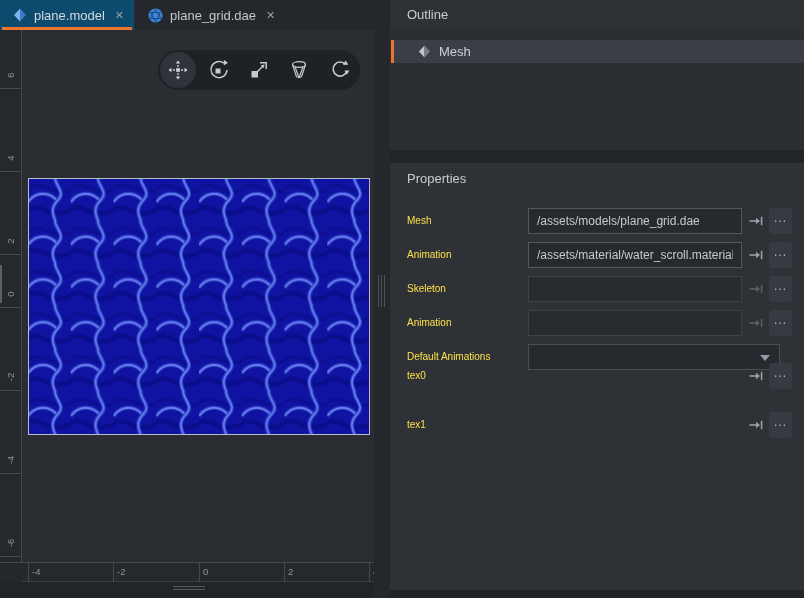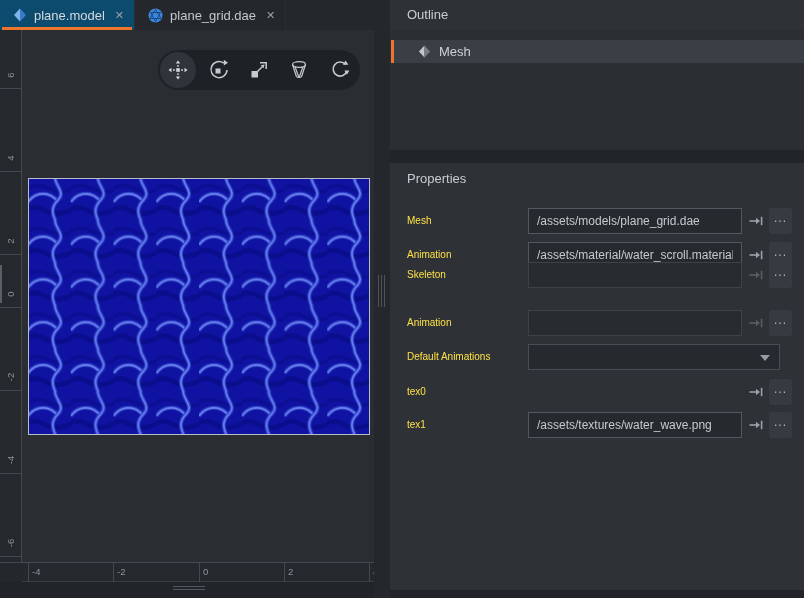--- a/index.html
+++ b/index.html
@@ -247,21 +247,21 @@
         <div class="goto-btn">
           <svg width="16" height="14" viewBox="0 0 16 14">
             <line x1="1.5" y1="7" x2="8" y2="7" stroke="#9ba0a6" stroke-width="1.6"></line>
             <polygon points="8,3.8 8,10.2 12,7" fill="#9ba0a6"></polygon>
             <line x1="13.6" y1="2.8" x2="13.6" y2="11.2" stroke="#9ba0a6" stroke-width="1.6"></line>
           </svg>
         </div>
         <div class="more-btn">...</div>
       </div>
 
-      <div class="prow" style="top:99px">
+      <div class="prow" style="top:113px">
         <div class="plabel">Skeleton</div>
         <input class="pinput empty" value="" style="">
         <div class="goto-btn dim">
           <svg width="16" height="14" viewBox="0 0 16 14">
             <line x1="1.5" y1="7" x2="8" y2="7" stroke="#9ba0a6" stroke-width="1.6"></line>
             <polygon points="8,3.8 8,10.2 12,7" fill="#9ba0a6"></polygon>
             <line x1="13.6" y1="2.8" x2="13.6" y2="11.2" stroke="#9ba0a6" stroke-width="1.6"></line>
           </svg>
         </div>
         <div class="more-btn">...</div>
@@ -283,35 +283,34 @@
       <div class="prow" style="top:181px">
         <div class="plabel">Default Animations</div>
         <div class="combo">
           <span></span>
           <svg width="10" height="6" viewBox="0 0 10 6">
             <polygon points="0,0 10,0 5,6" fill="#969ca3"></polygon>
           </svg>
         </div>
       </div>
 
-      <div class="prow" style="top:216px">
+      <div class="prow" style="top:200px">
         <div class="plabel">tex0</div>
         <div class="goto-btn">
           <svg width="16" height="14" viewBox="0 0 16 14">
             <line x1="1.5" y1="7" x2="8" y2="7" stroke="#9ba0a6" stroke-width="1.6"></line>
             <polygon points="8,3.8 8,10.2 12,7" fill="#9ba0a6"></polygon>
             <line x1="13.6" y1="2.8" x2="13.6" y2="11.2" stroke="#9ba0a6" stroke-width="1.6"></line>
           </svg>
         </div>
         <div class="more-btn">...</div>
       </div>
 
       <div class="prow" style="top:249px">
         <div class="plabel">tex1</div>
-        <input class="pinput" value="/assets/textures/water_wave.png" style="">
         <div class="goto-btn">
           <svg width="16" height="14" viewBox="0 0 16 14">
             <line x1="1.5" y1="7" x2="8" y2="7" stroke="#9ba0a6" stroke-width="1.6"></line>
             <polygon points="8,3.8 8,10.2 12,7" fill="#9ba0a6"></polygon>
             <line x1="13.6" y1="2.8" x2="13.6" y2="11.2" stroke="#9ba0a6" stroke-width="1.6"></line>
           </svg>
         </div>
         <div class="more-btn">...</div>
       </div>
     </div>

